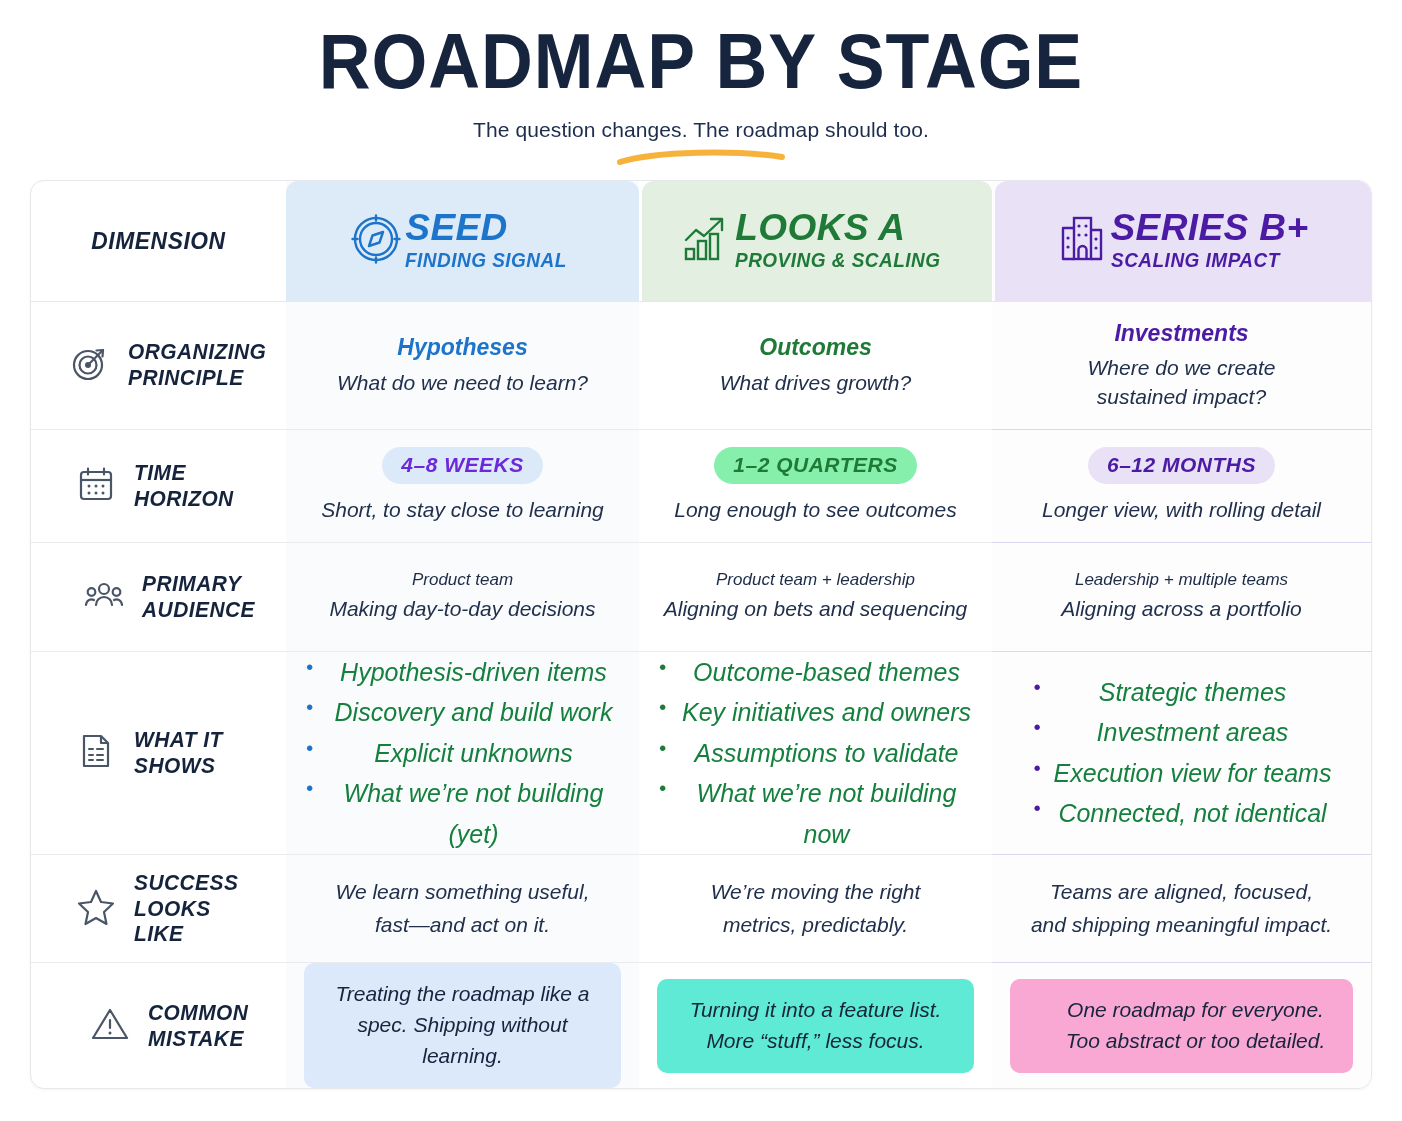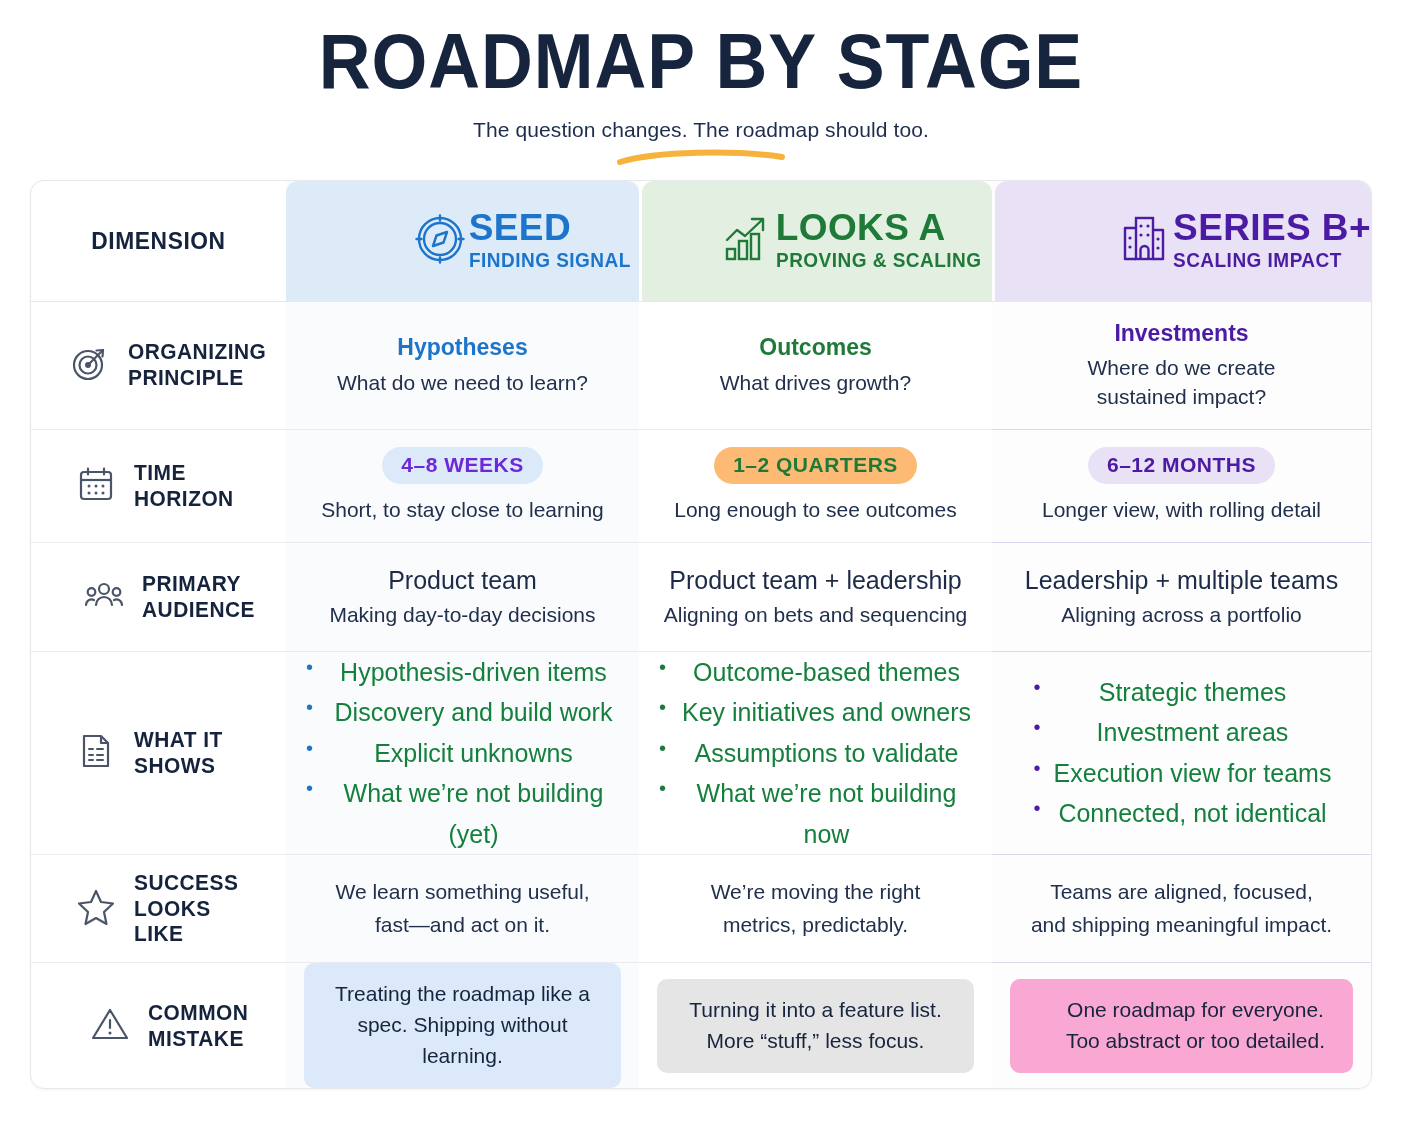--- a/index.html
+++ b/index.html
@@ -40,20 +40,21 @@
   
   .table-wrap {
     position: relative;
     margin: 12px 30px 0 30px;
     width: 1342px;
     border: 1px solid #e6e8ec;
     border-radius: 14px;
     background: #ffffff;
     overflow: hidden;
     box-shadow: 0 1px 3px rgba(30,40,60,0.05);
+    font-style: italic;
   }
 
   
   .col-tint {
     position: absolute;
     top: 0; bottom: 0;
     pointer-events: none;
     z-index: 0;
   }
   .tint-seed   { left: 255px;  width: 353px;  background: #fafbfd; }
@@ -99,21 +100,21 @@
     font-weight: 700;
     letter-spacing: 0.6px;
     color: #15233c;
     text-align: center;
     transform: scaleX(0.95);
   }
 
   .stage-head {
     display: flex;
     align-items: center;
-    justify-content: flex-end;
+    justify-content: center;
     gap: 2px;
   }
   .stage-icon { flex: 0 0 auto; display: block; }
   .stage-text { text-align: left; }
   .stage-name {
     font-family: "Liberation Sans Narrow", "Liberation Sans", sans-serif;
     font-size: 37px;
     font-weight: 700;
     line-height: 1.02;
     letter-spacing: 0.4px;
@@ -165,21 +166,21 @@
 
   .cell-center { text-align: center; }
 
   .lead {
     font-size: 23px;
     font-weight: 700;
     line-height: 1.32;
     margin-bottom: 6px;
   }
   .lead-plain {
-    font-size: 25px;
+    font-size: 17px;
     font-weight: 400;
     color: #1d2b47;
     line-height: 1.32;
     margin-bottom: 4px;
   }
   .sub-line {
     font-size: 21px;
     font-weight: 400;
     color: #21304c;
     line-height: 1.38;
@@ -189,21 +190,21 @@
     display: inline-block;
     padding: 6px 19px 7px;
     border-radius: 999px;
     font-family: "Liberation Sans Narrow", "Liberation Sans", sans-serif;
     font-size: 21px;
     font-weight: 700;
     letter-spacing: 0.5px;
     margin-bottom: 12px;
   }
   .pill-seed { background: #dce9f9; color: #6d28d9; }
-  .pill-a    { background: #fdba74; color: #1f7a38; }
+  .pill-a    { background: #86efac; color: #1f7a38; }
   .pill-b    { background: #e9e2f6; color: #4b1ba3; }
 
   ul.shows {
     list-style: none;
     margin: 0 auto;
     display: inline-block;
     text-align: left;
   }
   ul.shows li {
     font-size: 25px;
@@ -226,21 +227,21 @@
   ul.b-b    li::before { color: #4b1ba3; }
 
   .mistake-box {
     border-radius: 10px;
     padding: 15px 16px 17px;
     font-size: 21px;
     line-height: 1.48;
     color: #17243d;
   }
   .mb-seed { background: #dbe9fa; }
-  .mb-a    { background: #e5e5e5; }
+  .mb-a    { background: #5eead4; }
   .mb-b    { background: #f9a8d4; padding-left: 44px; }
 
   .r-principle td { height: 128px; }
   .r-time td      { height: 113px; }
   .r-audience td  { height: 109px; }
   .r-shows td     { height: 178px; }
   .r-success td   { height: 108px; }
   .r-mistake td   { height: 122px; }
 </style>
 </head>

